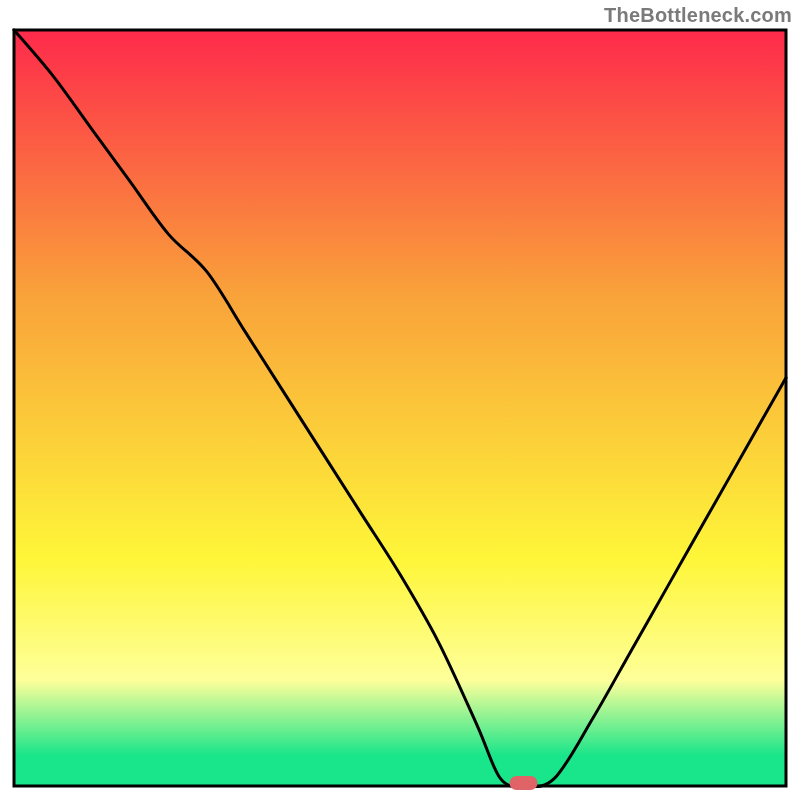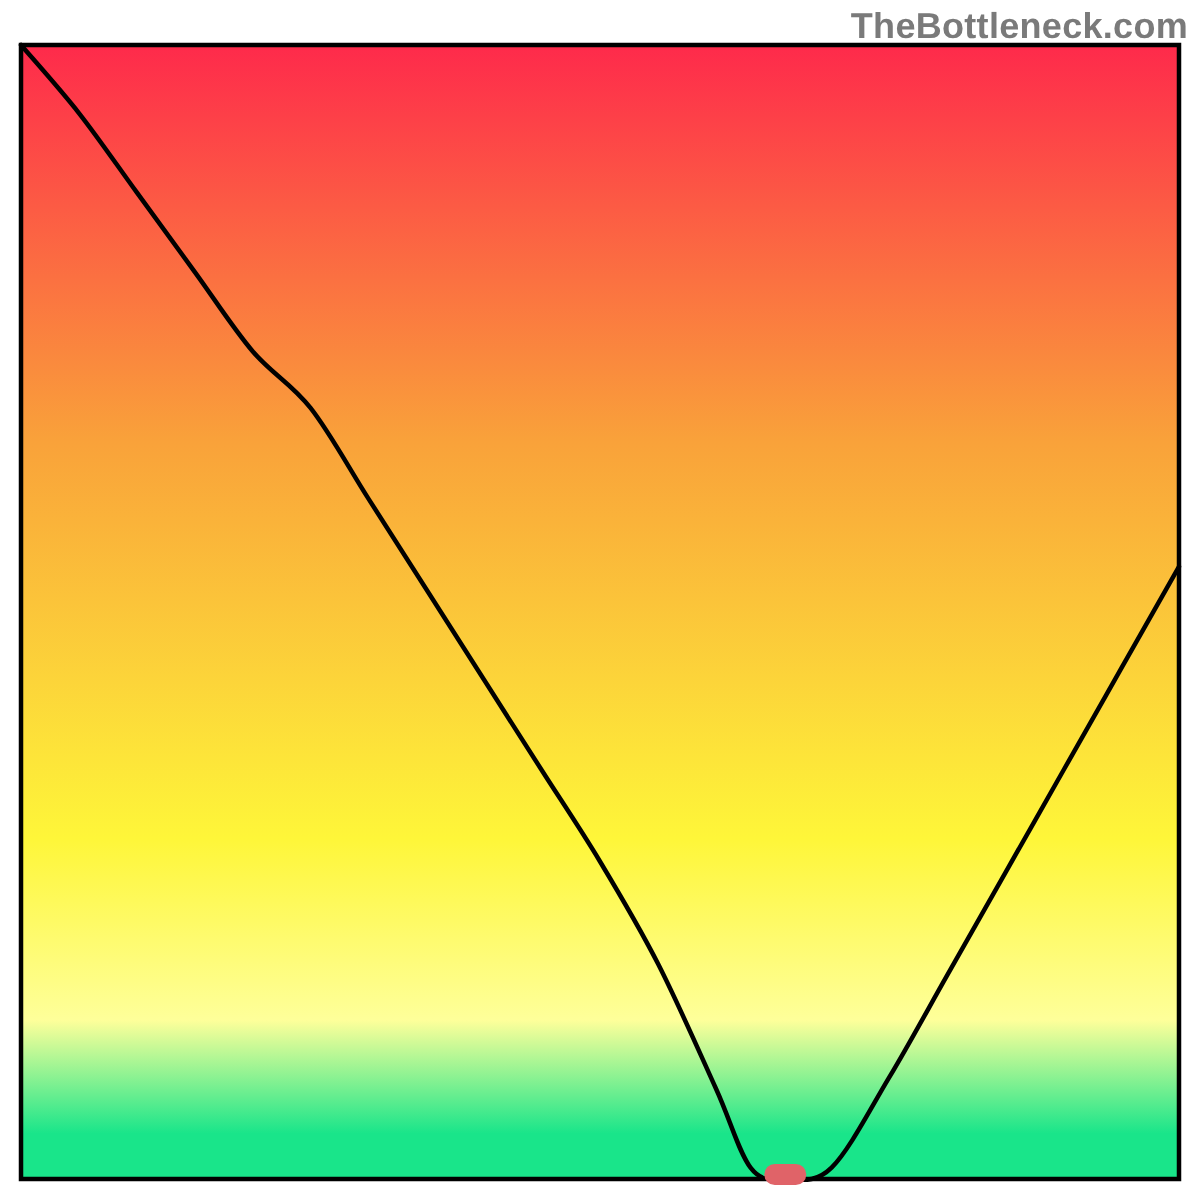--- a/index.html
+++ b/index.html
@@ -13,21 +13,21 @@
   .chart-container {
     position: relative;
     width: 800px;
     height: 800px;
     background: #ffffff;
   }
   .watermark {
     position: absolute;
     top: 4px;
     right: 8px;
-    font-size: 24px;
+    font-size: 20px;
     font-weight: 600;
     color: #7a7a7a;
     letter-spacing: 0.2px;
     z-index: 10;
     margin-left: 20px;
   }
   svg.plot {
     position: absolute;
     left: 0;
     top: 0;

